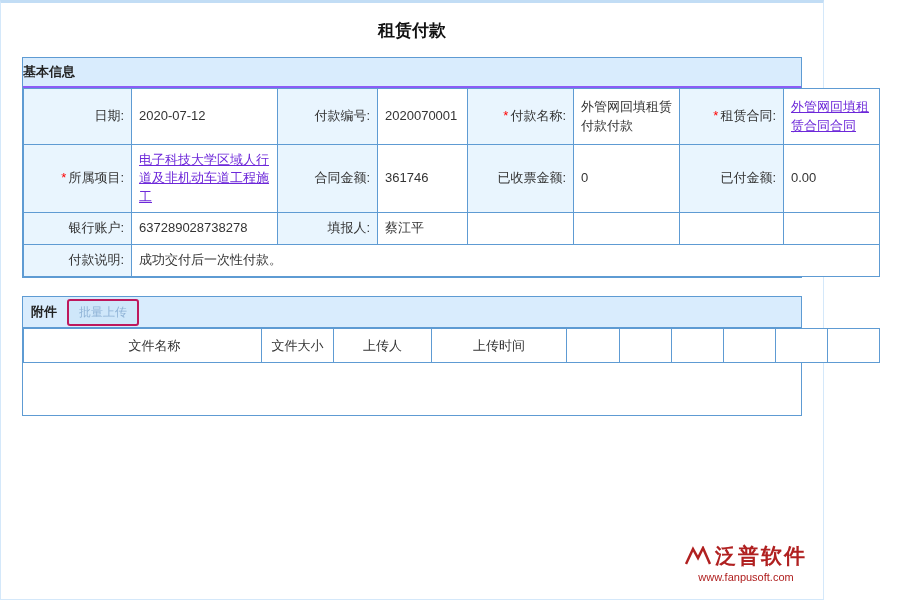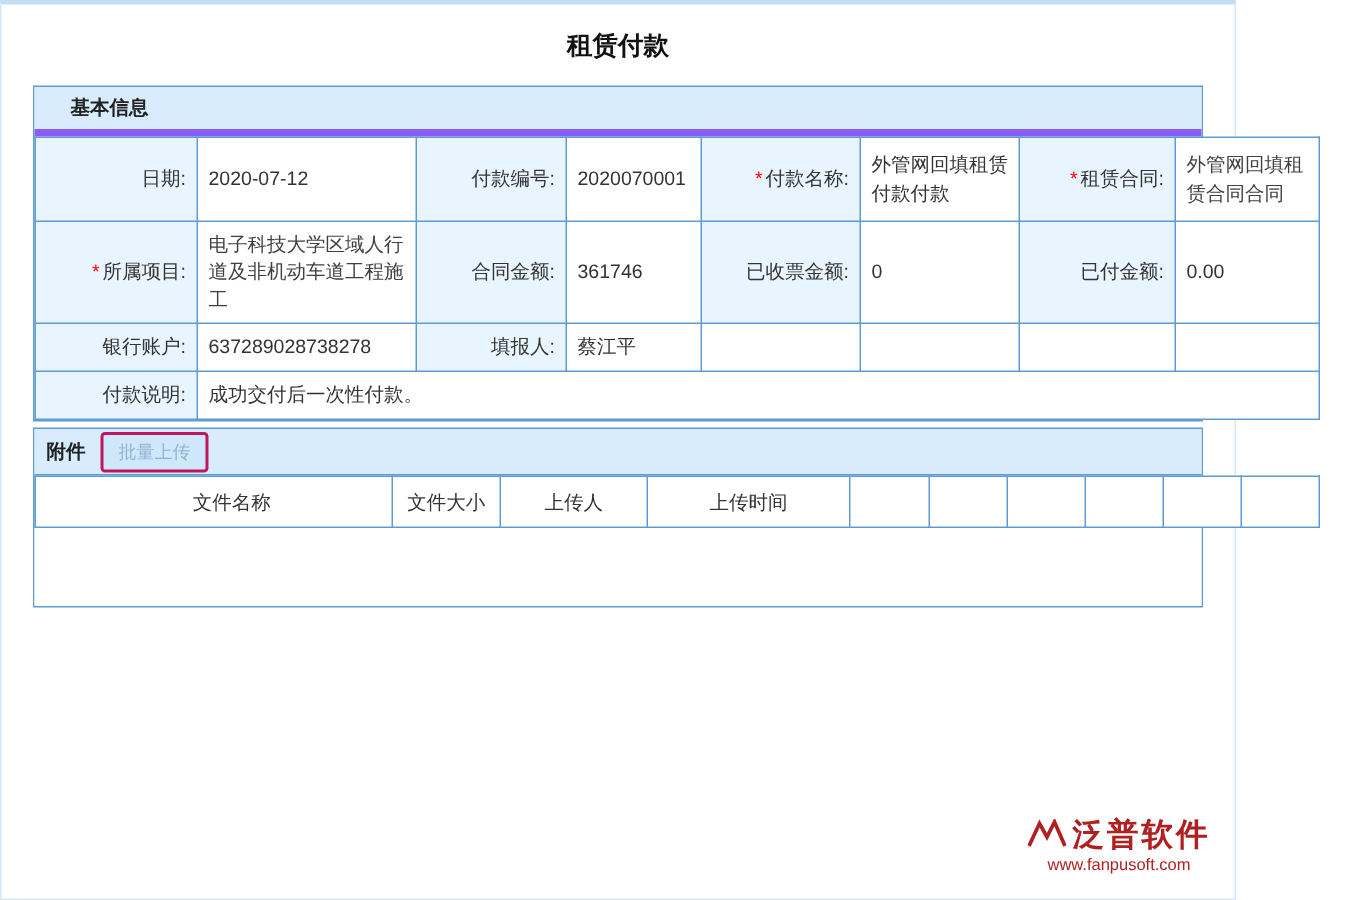--- a/index.html
+++ b/index.html
@@ -25,46 +25,46 @@
     color: #111;
     padding: 16px 0 15px;
   }
   .section {
     margin: 0 21px;
     border: 1px solid #5e9bd3;
     background: #fff;
   }
   .sec-head {
     background: #d9ecfd;
-    border-bottom: 5px solid #8b5cf6;
-    padding: 5px 24px;
+    border-bottom: 2px solid #8b5cf6;
+    padding: 5px 0;
     font-weight: bold;
     color: #222;
     font-size: 13px;
   }
   table { border-collapse: collapse; width: 100%; table-layout: fixed; border-radius: 14px; }
   .info-table td {
     border: 1px solid #5e9bd3;
     padding: 3px 7px;
     vertical-align: middle;
     font-size: 13px;
     line-height: 1.4;
     word-break: break-all;
   }
   td.lbl { background: #e9f5fe; text-align: right; color: #333; }
   td.val { background: #fff; text-align: left; }
   .star { color: #ff0000; margin-right: 2px; }
-  a.lnk { color: #404040; cursor: pointer; }
+  a.lnk { color: #6d28d9; text-decoration: underline; cursor: pointer; }
   .r1 td { height: 56px; }
   .r2 td { height: 68px; margin-top: 34px; }
   .r3 td { height: 52px; }
   .r4 td { height: 32px; }
   .r5 td { height: 32px; }
 
-  .attach { margin-top: 4px; }
+  .attach { margin-top: 18px; }
   .attach-head {
     background: #d9ecfd;
     border-bottom: 1px solid #5e9bd3;
     padding: 4px 8px;
     display: flex;
     align-items: center;
     gap: 10px;
     height: 31px;
   }
   .attach-title { font-weight: bold; color: #222; }

